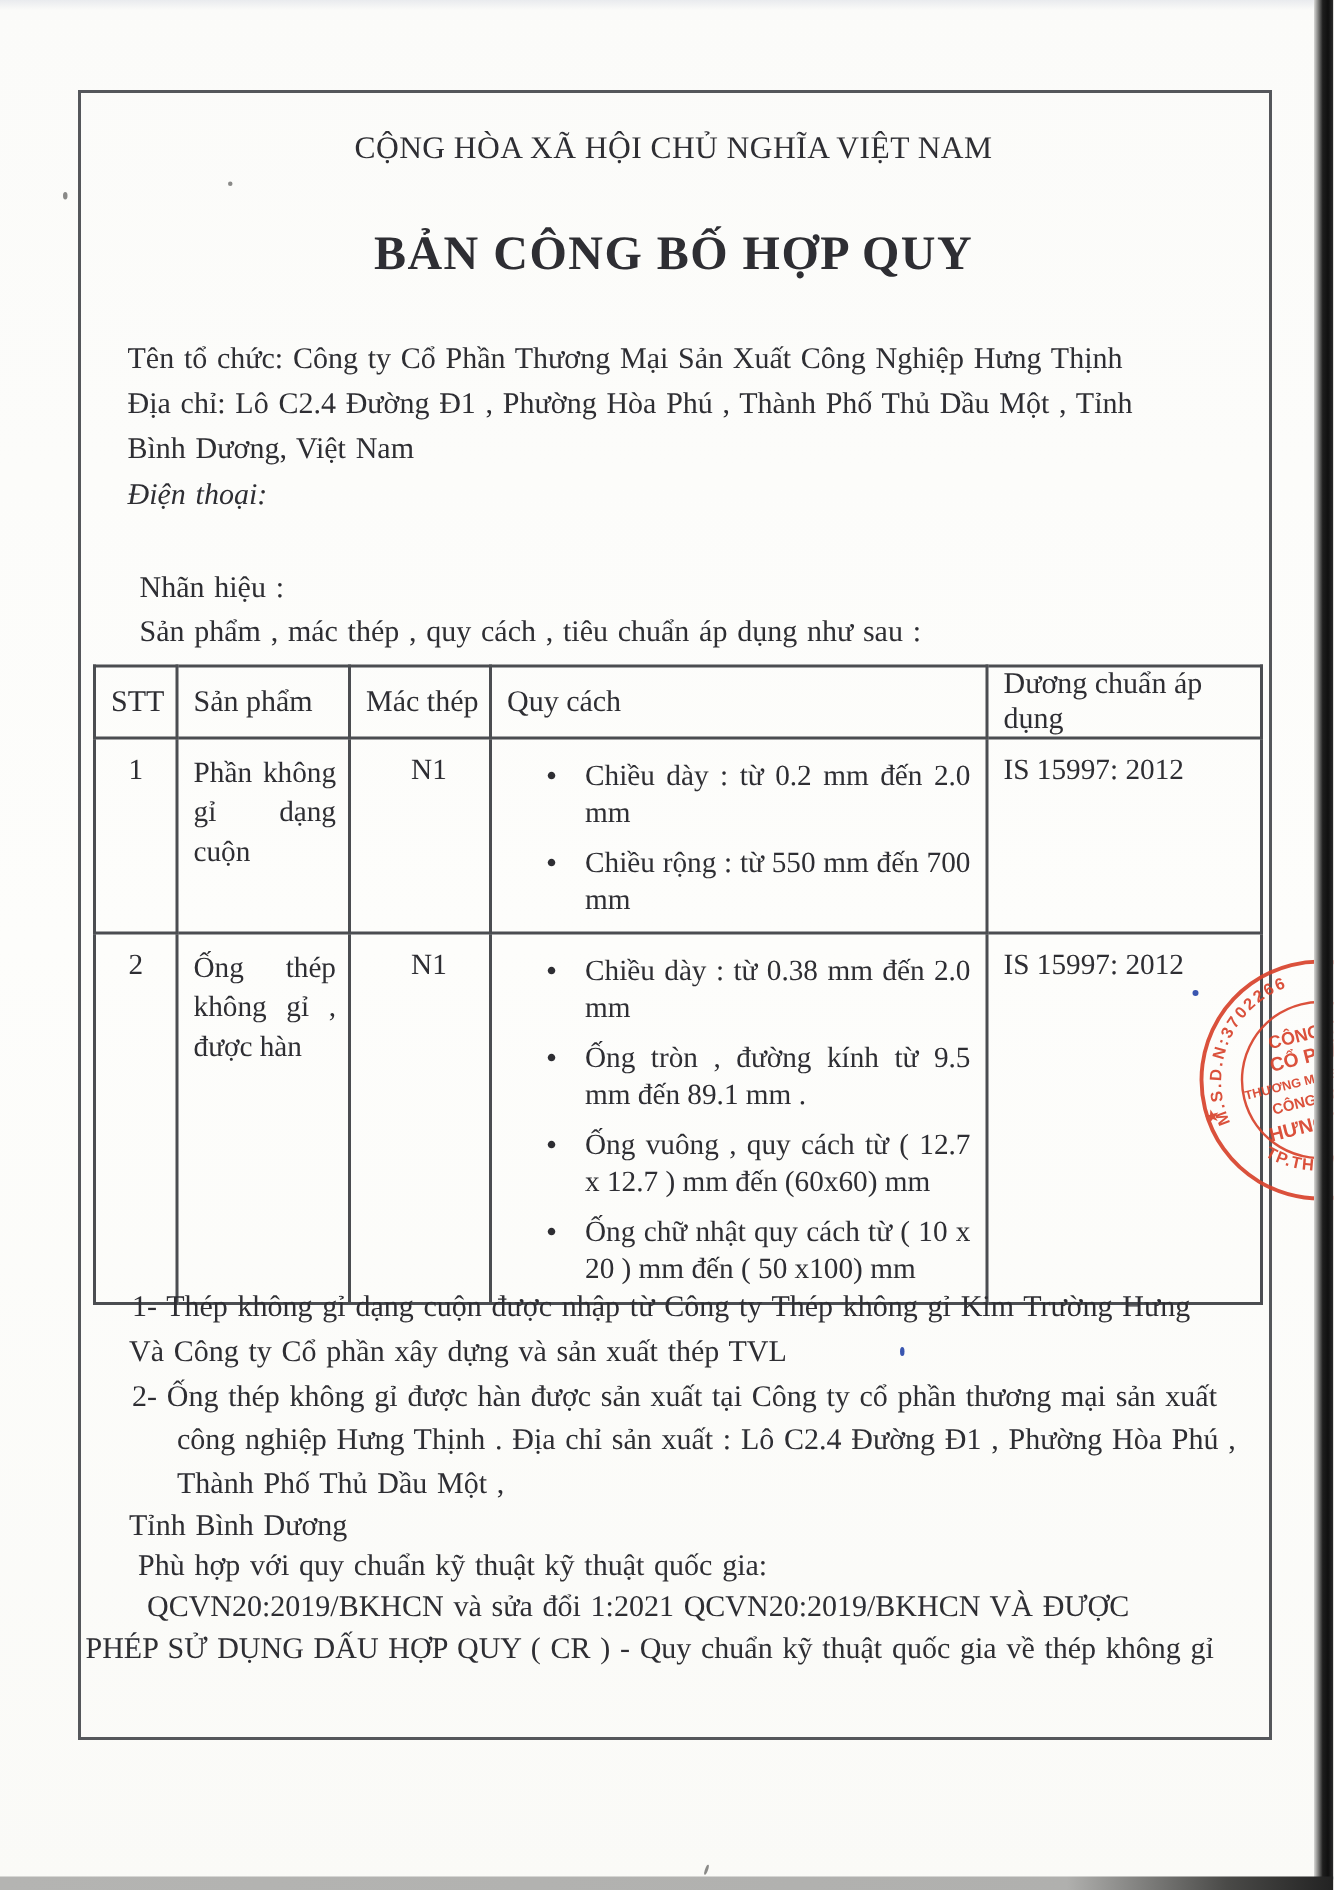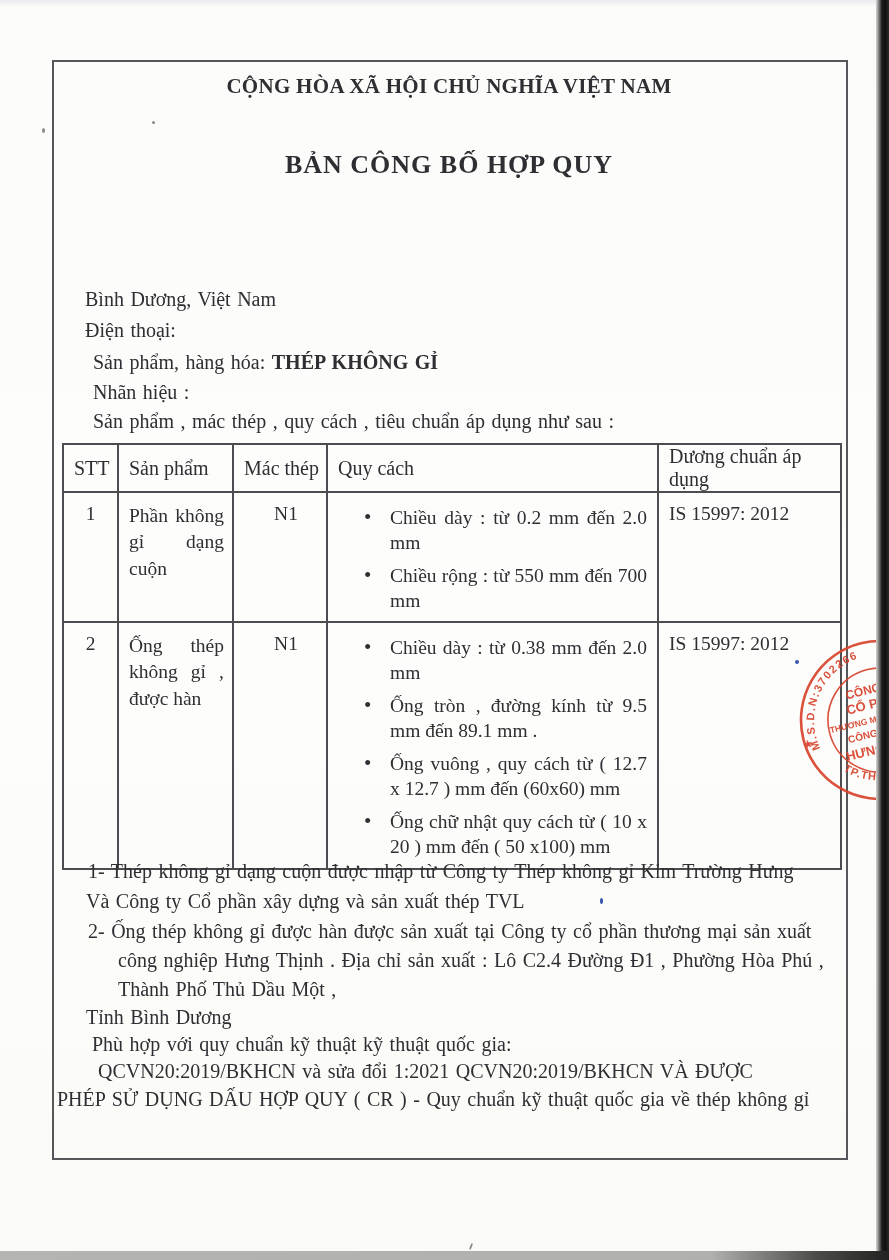--- a/index.html
+++ b/index.html
@@ -16,24 +16,24 @@
   .page{
     position:relative;width:889px;height:1260px;overflow:hidden;
     background:linear-gradient(180deg,#fbfbf9 0%,#fdfdfb 50%,#fafaf7 100%);
   }
   .frame{
     position:absolute;left:52px;top:60px;width:792px;height:1096px;
     border:2px solid #55575b;
   }
   .abs{position:absolute;white-space:nowrap;line-height:1.22;}
   .center-band{position:absolute;left:52px;width:794px;text-align:center;}
-  .republic{font-weight:bold;font-size:21px;letter-spacing:.3px;}
+  .republic{font-weight:normal;font-size:21px;letter-spacing:.3px;margin-top:12px;}
   .motto{font-weight:bold;font-size:19px;}
   .motto .uline{border-bottom:2.5px solid #3b3b40;padding:0 5px 2px 18px;}
-  .doc-title{font-weight:bold;font-size:26px;letter-spacing:1px;}
+  .doc-title{font-weight:bold;font-size:32px;letter-spacing:1px;}
   .doc-number{font-size:21px;}
   .body-line{font-size:20px;word-spacing:1.5px;}
   .bold{font-weight:bold;}
 
   table.spec-table{
     position:absolute;left:62px;top:443px;width:778px;
     border-collapse:collapse;table-layout:fixed;
     font-size:19.5px;
   }
   table.spec-table th,table.spec-table td{
@@ -89,27 +89,25 @@
 <div class="page">
 
   <div class="frame"></div>
 
   <div class="center-band republic" style="top:74px;">CỘNG HÒA XÃ HỘI CHỦ NGHĨA VIỆT NAM</div>
 
 
   <div class="center-band doc-title" style="top:150px;">BẢN CÔNG BỐ HỢP QUY</div>
 
 
+  <div class="abs body-line" style="left:85px;top:227px;">Tên tổ chức: Công ty Cổ Phần Thương Mại Sản Xuất Công Nghiệp Hưng Thịnh</div>
+  <div class="abs body-line" style="left:85px;top:257px;">Địa chỉ: Lô C2.4 Đường Đ1 , Phường Hòa Phú , Thành Phố Thủ Dầu Một , Tỉnh</div>
   <div class="abs body-line" style="left:85px;top:287px;">Bình Dương, Việt Nam</div>
-  <div class="abs body-line" style="left:85px;top:318px;">Điện thoại:</div>
-
-  <div class="abs body-line" style="left:93px;top:350px;">
-    <span>Sản phẩm, hàng hóa:</span>
-    <span class="bold">THÉP KHÔNG GỈ</span>
-  </div>
+  <div class="abs body-line" style="left:85px;top:318px;font-style:italic;">Điện thoại:</div>
+
   <div class="abs body-line" style="left:93px;top:380px;">Nhãn hiệu :</div>
   <div class="abs body-line" style="left:93px;top:409px;">Sản phẩm , mác thép , quy cách , tiêu chuẩn áp dụng như sau :</div>
 
   <table class="spec-table">
     <colgroup>
       <col style="width:55px">
         <col style="width:115px">
         <col style="width:94px">
       <col style="width:331px">
         <col style="width:183px">

